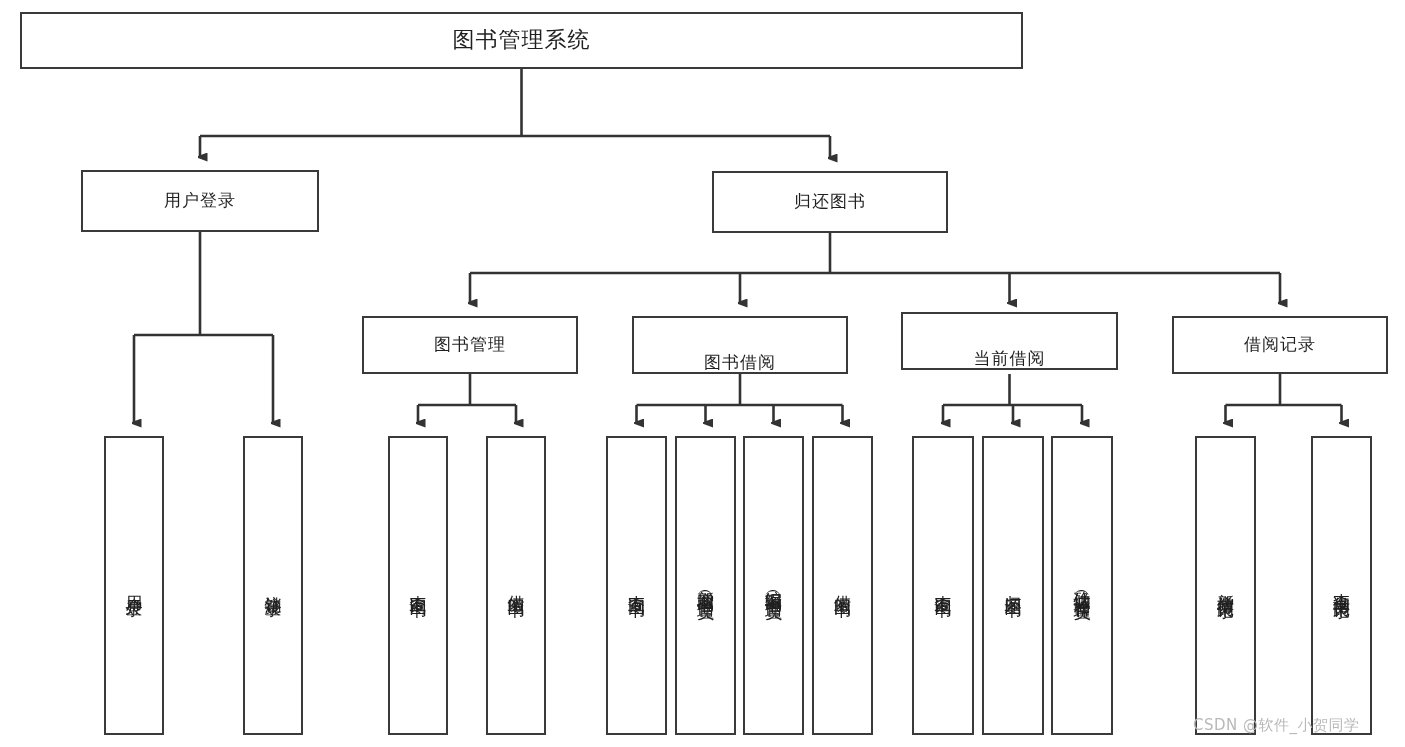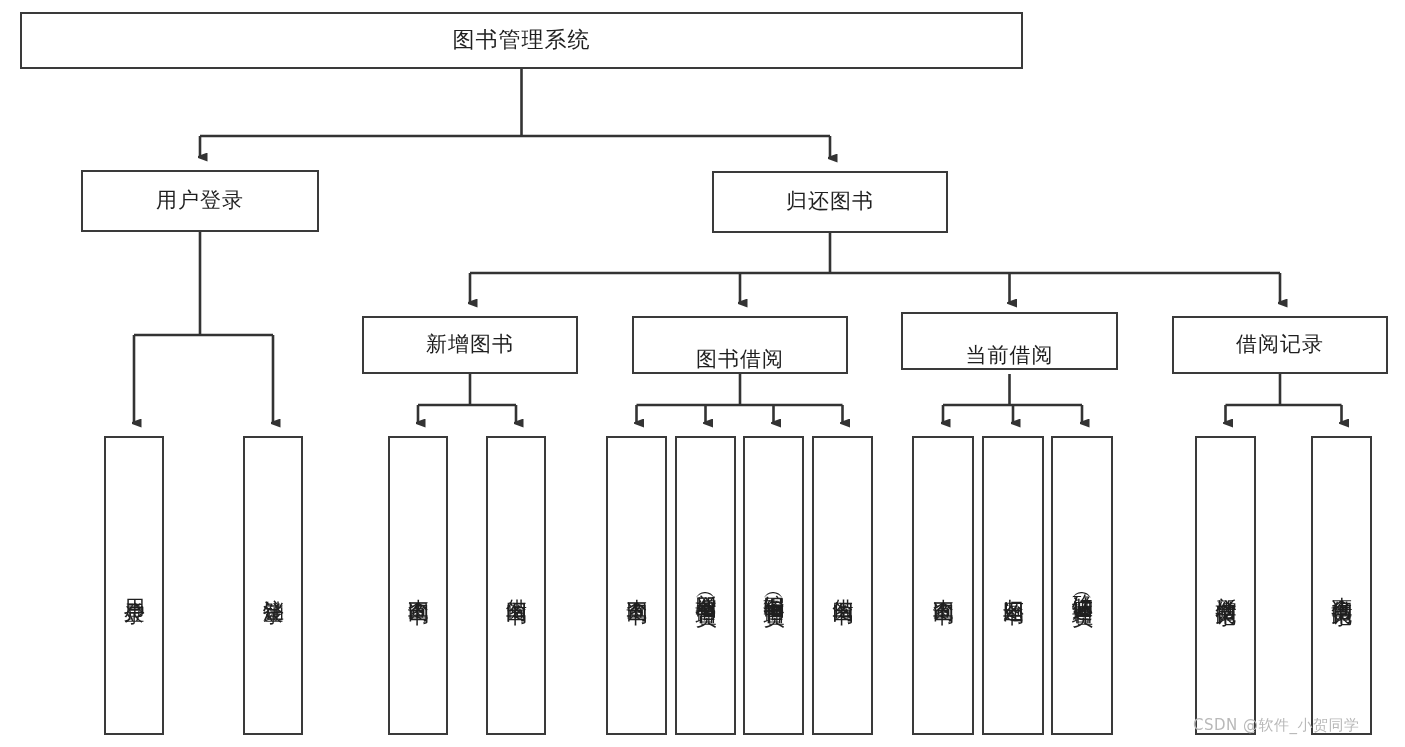--- a/index.html
+++ b/index.html
@@ -29,21 +29,21 @@
     position: absolute;
     box-sizing: border-box;
     background: #ffffff;
     border: 2px solid #3a3a3a;
     display: flex;
     align-items: center;
     justify-content: center;
     color: #222222;
   }
   .node .label {
-    font-size: 21px;
+    font-size: 17px;
     line-height: 1.12;
     letter-spacing: 1px;
     color: #1f1f1f;
     text-align: center;
     white-space: nowrap;
   }
   .node.vertical .label {
     writing-mode: vertical-rl;
     text-orientation: upright;
     white-space: normal;
@@ -109,21 +109,21 @@
       <div class="node root" style="left: 20px; top: 12px; width: 1003px; height: 57px;">
         <span class="label">图书管理系统</span>
       </div>
       <div class="node" style="left: 81px; top: 170px; width: 238px; height: 62px;">
         <span class="label">用户登录</span>
       </div>
       <div class="node" style="left: 712px; top: 171px; width: 236px; height: 62px;">
         <span class="label">归还图书</span>
       </div>
       <div class="node" style="left: 362px; top: 316px; width: 216px; height: 58px;">
-        <span class="label">新增图书</span>
+        <span class="label">图书管理</span>
       </div>
       <div class="node" style="left: 632px; top: 316px; width: 216px; height: 58px; align-items: flex-end;">
         <span class="label">图书借阅</span>
       </div>
       <div class="node" style="left: 901px; top: 312px; width: 217px; height: 58px; align-items: flex-end;">
         <span class="label">当前借阅</span>
       </div>
       <div class="node" style="left: 1172px; top: 316px; width: 216px; height: 58px;">
         <span class="label">借阅记录</span>
       </div>

